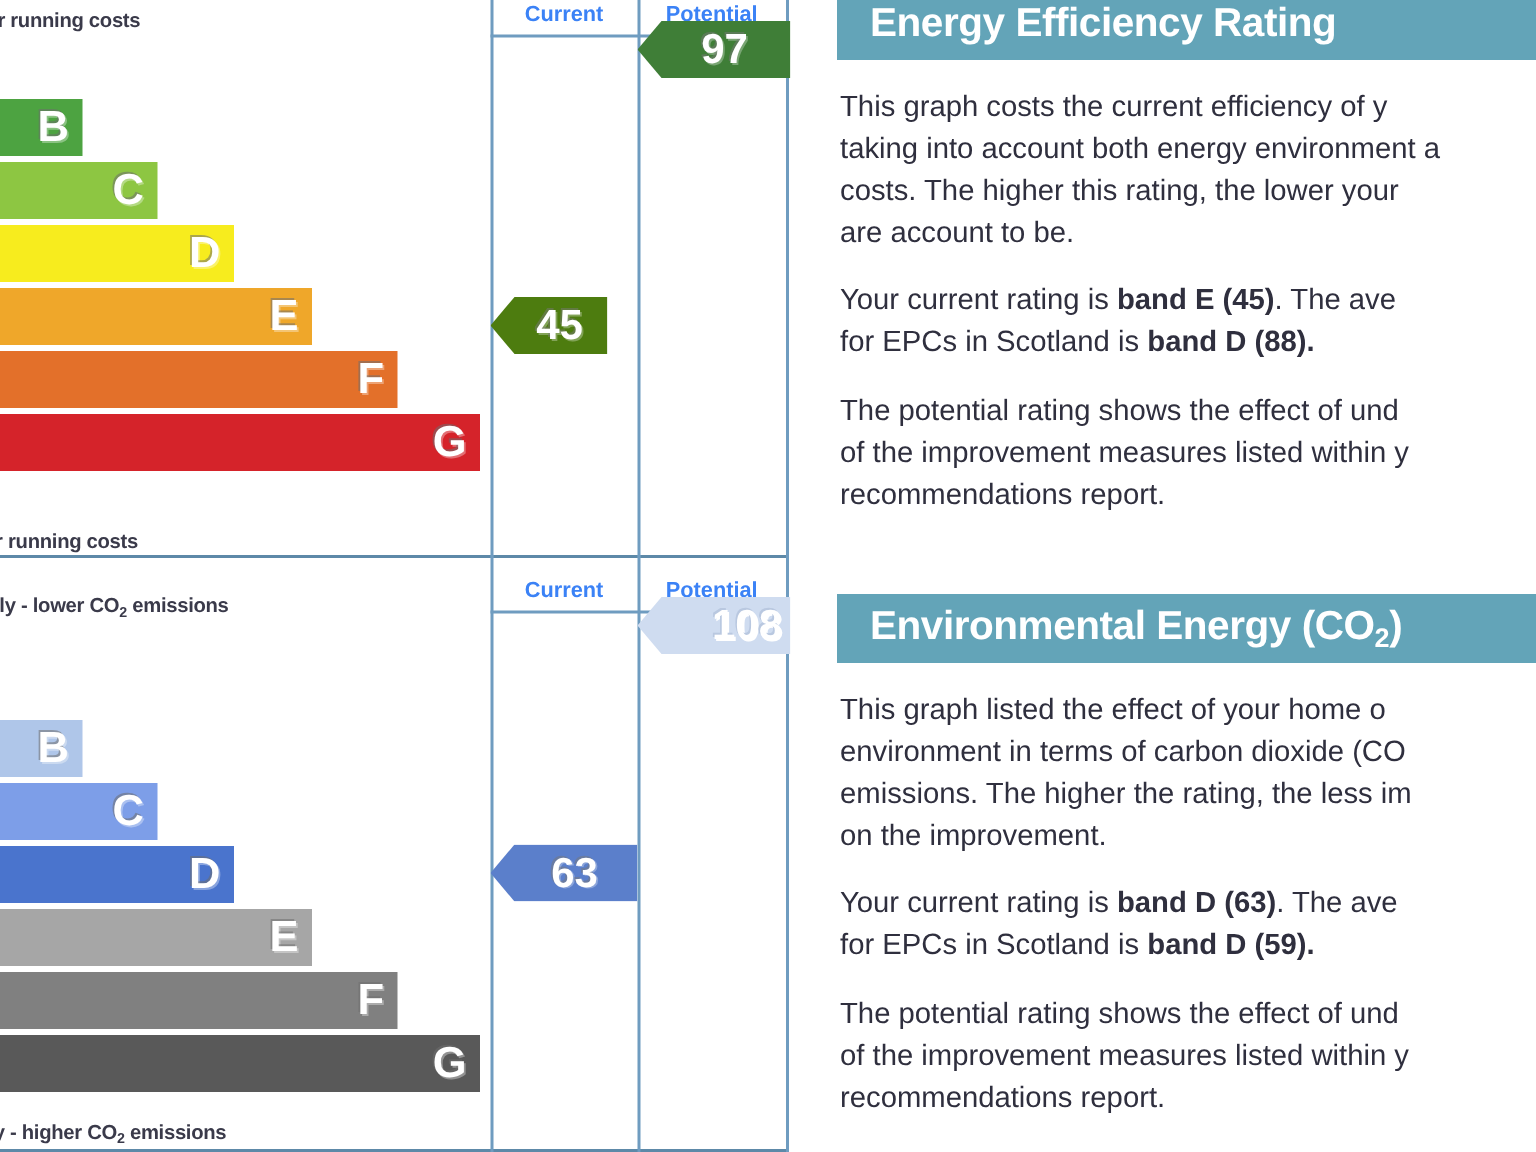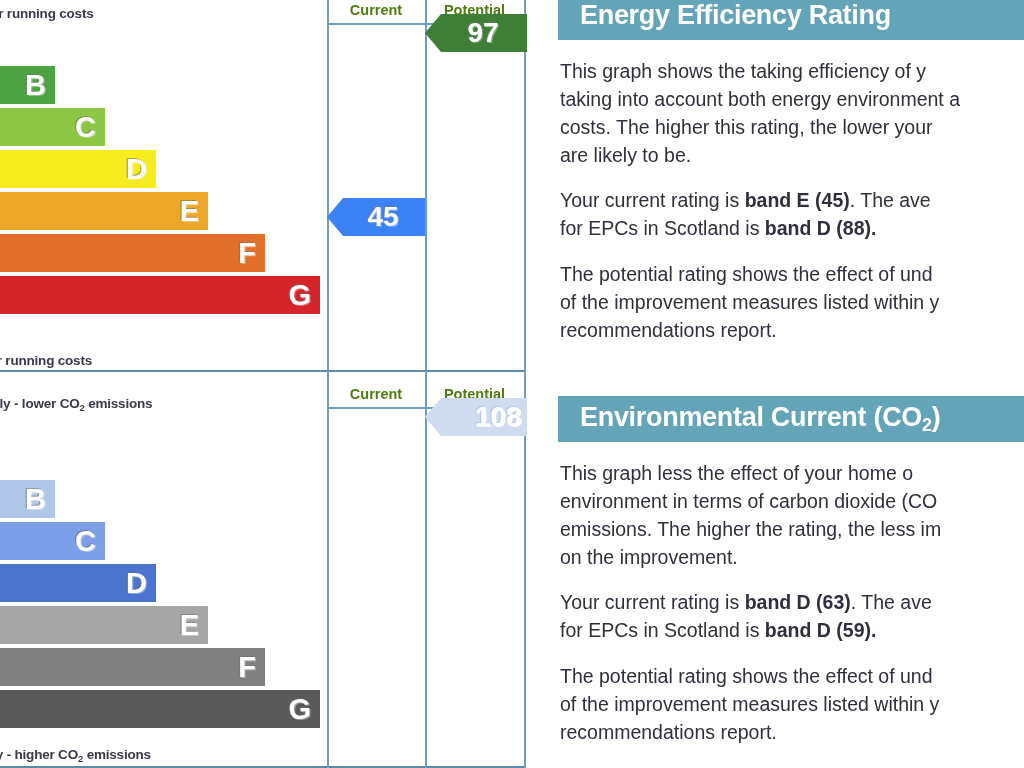--- a/index.html
+++ b/index.html
@@ -53,21 +53,21 @@
                   1.2px  1.2px 0 rgba(255,255,255,.35);
     line-height: 1;
   }
 
   
   .rating-table { position: absolute; top: 0; bottom: 0; left: 327px; width: 199px; }
   .rt-line-v { position: absolute; top: 0; bottom: 0; width: 2px; background: #6f9cc0; }
   .rt-line-h { position: absolute; left: 0; right: 0; height: 2px; background: #6f9cc0; }
   .rt-head {
     position: absolute;
-    font-size: 14.5px; font-weight: bold; color: #4d7c0f;
+    font-size: 14.5px; font-weight: bold; color: #3b82f6;
     text-align: center; white-space: nowrap;
   }
 
   .arrow {
     position: absolute;
     height: 38px;
     display: flex; align-items: center; justify-content: center;
     color: #ffffff; font-size: 28px; font-weight: bold;
     padding-left: 14px;
     clip-path: polygon(16px 0, 100% 0, 100% 100%, 16px 100%, 0 50%);
@@ -156,21 +156,21 @@
       <div class="rt-line-v" style="left:98px;"></div>
       <div class="rt-line-v" style="left:197px;"></div>
       <div class="rt-line-h" style="top:43px;"></div>
 
       <div class="rt-head" style="left:0;width:98px;top:22px;">Current</div>
       <div class="rt-head" style="left:98px;width:99px;top:22px;">Potential</div>
 
       <div class="arrow" id="arrow-energy-potential" style="background: rgb(63, 126, 55); width: 102px; left: 98px; top: 34px;">
         <span>97</span>
       </div>
-      <div class="arrow" id="arrow-energy-current" style="background: #3b82f6; width: 98px; left: 0px; top: 218px;">
+      <div class="arrow" id="arrow-energy-current" style="background: #4d7c0f; width: 78px; left: 0px; top: 218px;">
         <span>45</span>
       </div>
     </div>
   </div>
 
   <div class="chart-block" id="chart-co2">
     <div class="chart-frame"></div>
 
     <div class="scale-caption caption-top">ally friendly - lower CO<sub>2</sub> emissions</div>
 
@@ -214,51 +214,54 @@
       <div class="rt-line-v" style="left:98px;"></div>
       <div class="rt-line-v" style="left:197px;"></div>
       <div class="rt-line-h" style="top:37px;"></div>
 
       <div class="rt-head" style="left:0;width:98px;top:16px;">Current</div>
       <div class="rt-head" style="left:98px;width:99px;top:16px;">Potential</div>
 
       <div class="arrow pale" id="arrow-co2-potential" style="background: rgb(207, 220, 240); width: 102px; left: 98px; top: 28px; padding-left: 44px;">
         <span>108</span>
       </div>
+      <div class="arrow" id="arrow-co2-current" style="background: rgb(91, 127, 203); width: 98px; left: 0px; top: 193px;">
+        <span>63</span>
+      </div>
     </div>
   </div>
 
   <div class="info-panel" id="info-energy">
     <div class="banner">Energy Efficiency Rating</div>
     <div class="body-text" id="energy-paragraphs">
         <div class="para">
-          <span class="ln"><span>This graph shows the taking efficiency of y</span></span>
+          <span class="ln"><span>This graph costs the current efficiency of y</span></span>
           <span class="ln"><span>taking into account both energy environment a</span></span>
           <span class="ln"><span>costs. The higher this rating, the lower your</span></span>
-          <span class="ln"><span>are likely to be.</span></span>
+          <span class="ln"><span>are account to be.</span></span>
         </div>
         <div class="para">
           <span class="ln"><span>Your current rating is </span><b>band E (45)</b><span>. The ave</span></span>
           <span class="ln"><span>for EPCs in Scotland is </span><b>band D (88).</b></span>
         </div>
         <div class="para">
           <span class="ln"><span>The potential rating shows the effect of und</span></span>
           <span class="ln"><span>of the improvement measures listed within y</span></span>
           <span class="ln"><span>recommendations report.</span></span>
         </div>
       </div>
   </div>
 
   <div class="info-panel" id="info-co2">
     <div class="banner">
-      <span>Environmental Current (CO</span><sub>2</sub><span>)</span>
+      <span>Environmental Energy (CO</span><sub>2</sub><span>)</span>
     </div>
     <div class="body-text" id="co2-paragraphs">
         <div class="para">
-          <span class="ln"><span>This graph less the effect of your home o</span></span>
+          <span class="ln"><span>This graph listed the effect of your home o</span></span>
           <span class="ln"><span>environment in terms of carbon dioxide (CO</span></span>
           <span class="ln"><span>emissions. The higher the rating, the less im</span></span>
           <span class="ln"><span>on the improvement.</span></span>
         </div>
         <div class="para">
           <span class="ln"><span>Your current rating is </span><b>band D (63)</b><span>. The ave</span></span>
           <span class="ln"><span>for EPCs in Scotland is </span><b>band D (59).</b></span>
         </div>
         <div class="para">
           <span class="ln"><span>The potential rating shows the effect of und</span></span>

